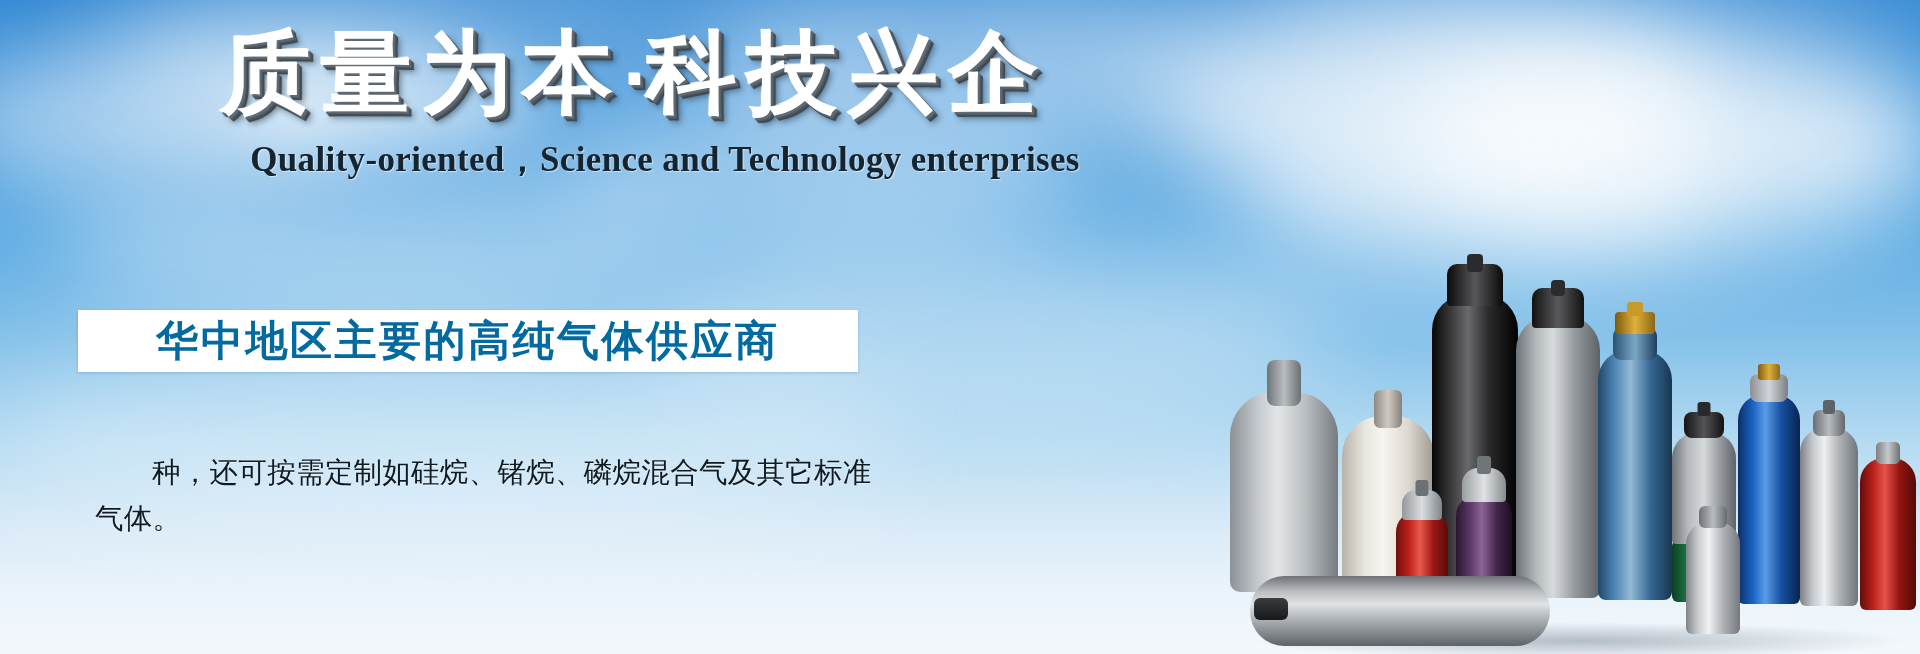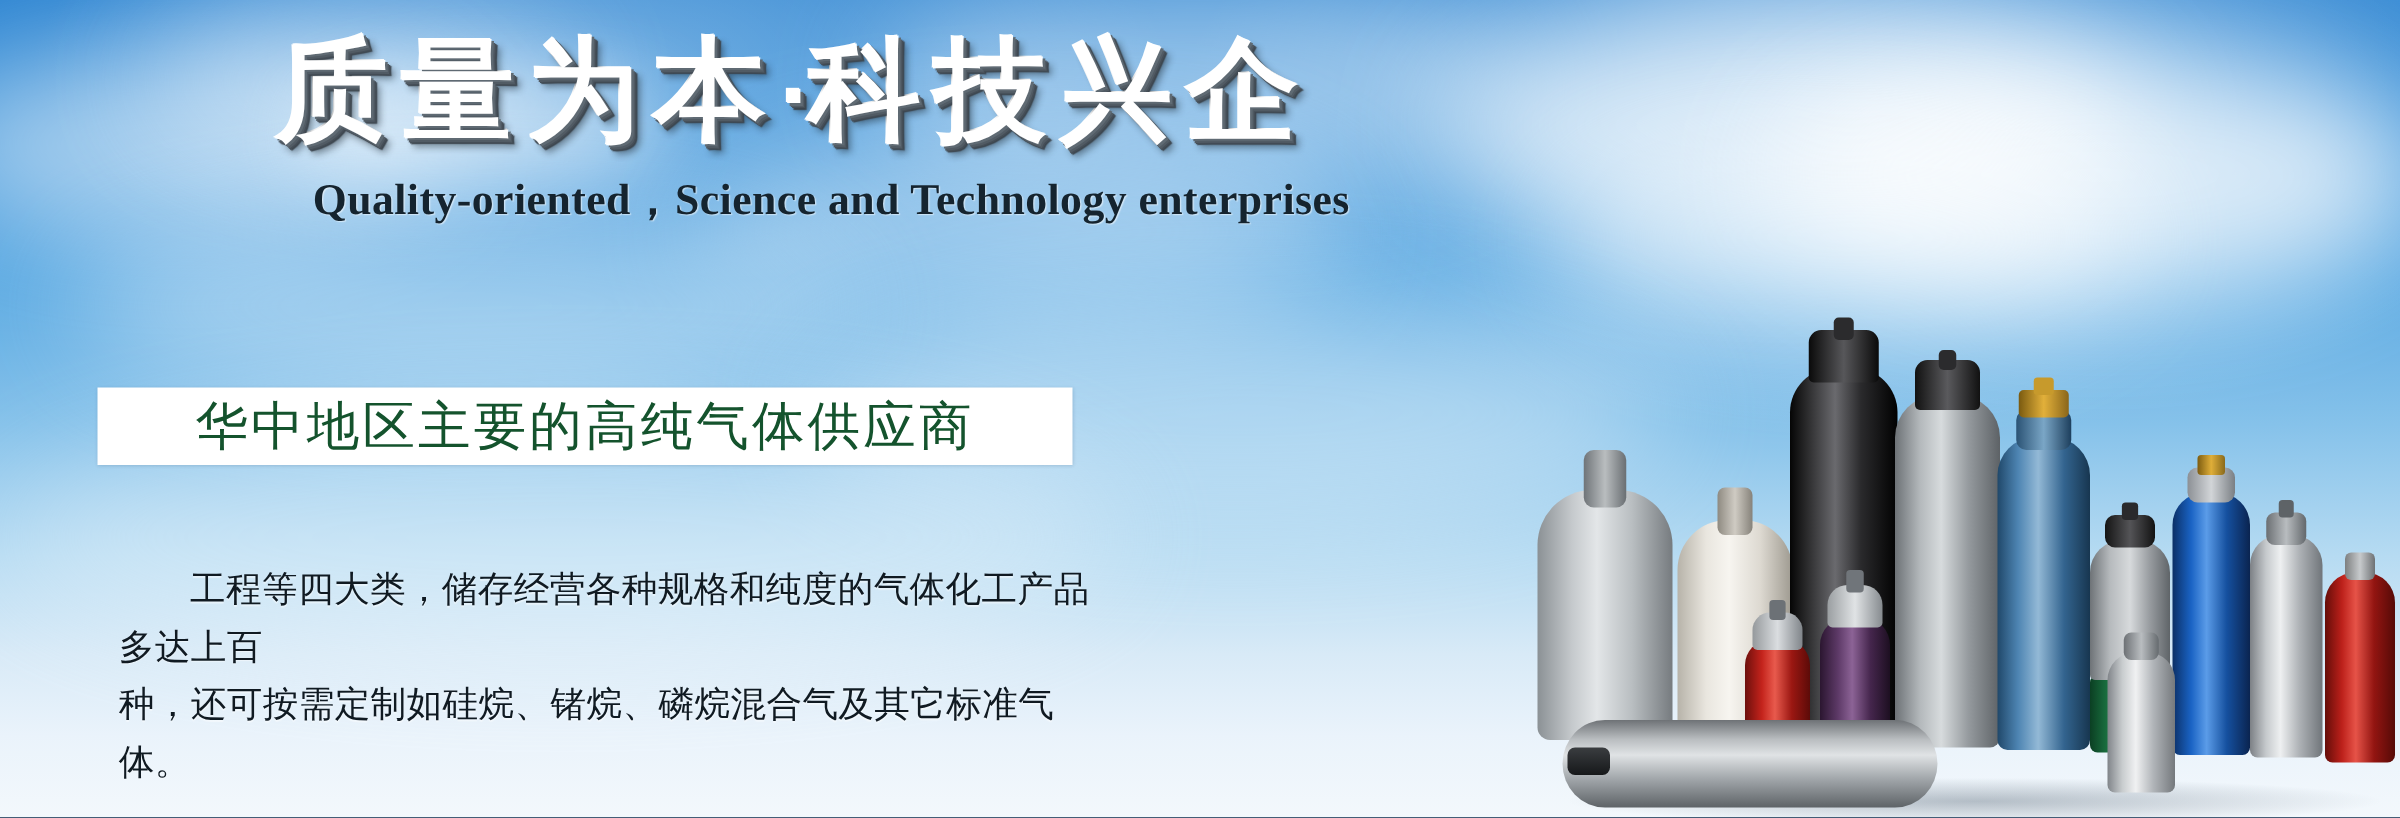--- a/index.html
+++ b/index.html
@@ -40,21 +40,21 @@
     margin-left:30px;
   }
   .whitebox{
     position:absolute;left:78px;top:310px;width:780px;height:62px;
     background:#ffffff;box-shadow:0 1px 3px rgba(0,40,80,.18);
   }
   .whitebox-text{
     position:absolute;left:0;top:0;width:100%;height:100%;
     display:flex;align-items:center;justify-content:center;
     font-family:"DejaVu Sans","Liberation Sans",sans-serif;
-    font-weight:400;font-size:42px;color:#14532d;letter-spacing:.06em;
+    font-weight:700;font-size:42px;color:#0369a1;letter-spacing:.06em;
     white-space:nowrap;
   }
   .para{
     position:absolute;left:95px;top:450px;width:790px;
     font-family:"Liberation Serif","DejaVu Serif",serif;
     font-size:28.5px;line-height:46px;color:#101a22;letter-spacing:.01em;
     text-shadow:0 1px 1px rgba(255,255,255,.5);
   }
   .para p{margin:0;}
   .para p:first-child{text-indent:2em;}
@@ -93,21 +93,20 @@
     <span>质量为本</span><span class="dot">·</span><span>科技兴企</span>
   </div>
 
   <div class="subhead">Quality-oriented，Science and Technology enterprises</div>
 
   <div class="whitebox">
     <div class="whitebox-text">华中地区主要的高纯气体供应商</div>
   </div>
 
   <div class="para">
-    <p>工程等四大类，储存经营各种规格和纯度的气体化工产品多达上百</p>
     <p>种，还可按需定制如硅烷、锗烷、磷烷混合气及其它标准气体。</p>
   </div>
 
   <div class="cyl-stage">
     <div class="shadow-floor"></div>
 
     <div class="cyl" style="left:10px;bottom:62px;width:108px;height:230px;">
       <div class="body" style="height:200px;border-radius:44px 44px 10px 10px;
         background:linear-gradient(90deg,#8b9195 0%, #c6cacd 26%, #e3e6e8 44%, #b9bec1 70%, #767b7f 100%);"></div>
       <div class="cap" style="bottom:186px;width:34px;height:46px;border-radius:8px;

